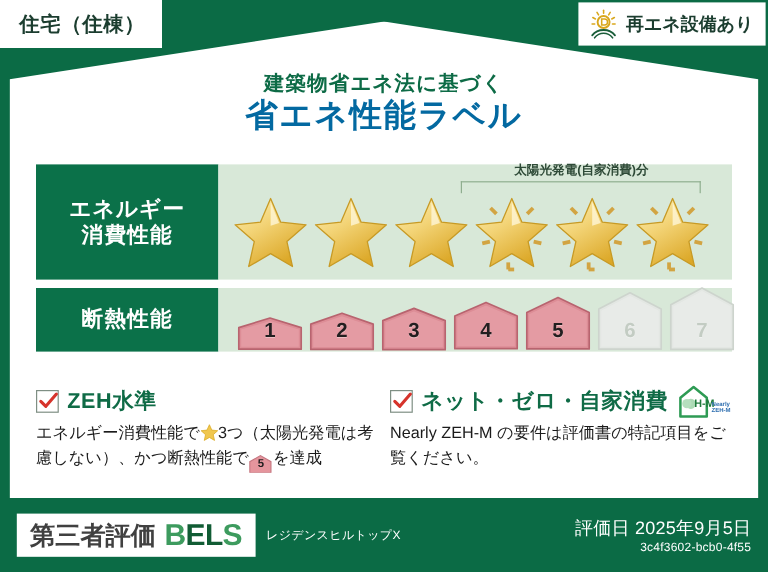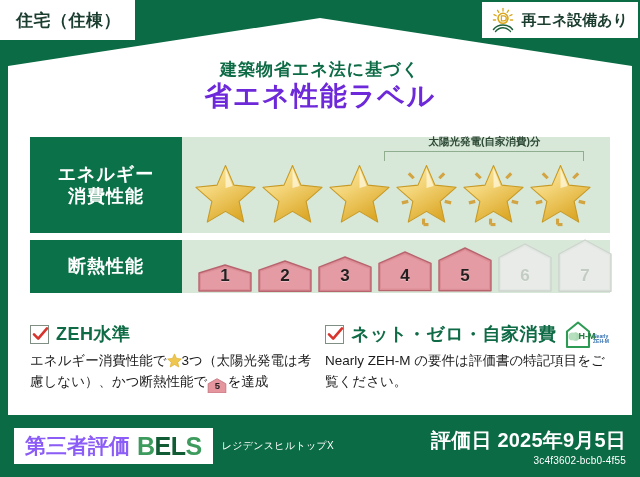--- a/index.html
+++ b/index.html
@@ -73,21 +73,21 @@
     font-weight: bold;
     color: #0d6b46;
     letter-spacing: 1px;
   }
   #main-title {
     position: absolute;
     left: 0; right: 0; top: 78px;
     text-align: center;
     font-size: 27px;
     font-weight: bold;
-    color: #6d28d9;
+    color: #0369a1;
     letter-spacing: 1.5px;
   }
 
   
   .perf-row {
     position: absolute;
     left: 30px;
     width: 580px;
     display: flex;
     align-items: stretch;
@@ -245,38 +245,38 @@
     margin-left: 14px;
     background: #ffffff;
     height: 36px;
     padding: 0 11px;
     display: flex;
     align-items: center;
     gap: 7px;
     box-sizing: border-box;
   }
   #bels-jp {
-    font-size: 21px; font-weight: bold; color: #8b5cf6; letter-spacing: 0px;
+    font-size: 21px; font-weight: bold; color: #404040; letter-spacing: 0px;
   }
   #bels-logo { font-size: 25px; font-weight: bold; letter-spacing: -0.5px; }
   #bels-logo .lite { color: #3d9b5e; }
   #bels-logo .dark { color: #115c34; }
   #property-name {
     margin-left: 9px;
     color: #ffffff;
     font-size: 10px;
     letter-spacing: 0.3px;
   }
   #footer-right {
     margin-left: auto;
     margin-right: 14px;
     text-align: right;
     color: #ffffff;
   }
-  #eval-date { font-size: 20px; font-weight: bold; letter-spacing: 0.2px; }
+  #eval-date { font-size: 15px; font-weight: normal; letter-spacing: 0.2px; }
   #eval-id { font-size: 10px; margin-top: 1px; letter-spacing: 0.2px; }
 </style>
 </head>
 <body>
 
 <div id="label-root">
 
   <div class="green-frame"></div>
   <div class="white-panel"></div>
 

